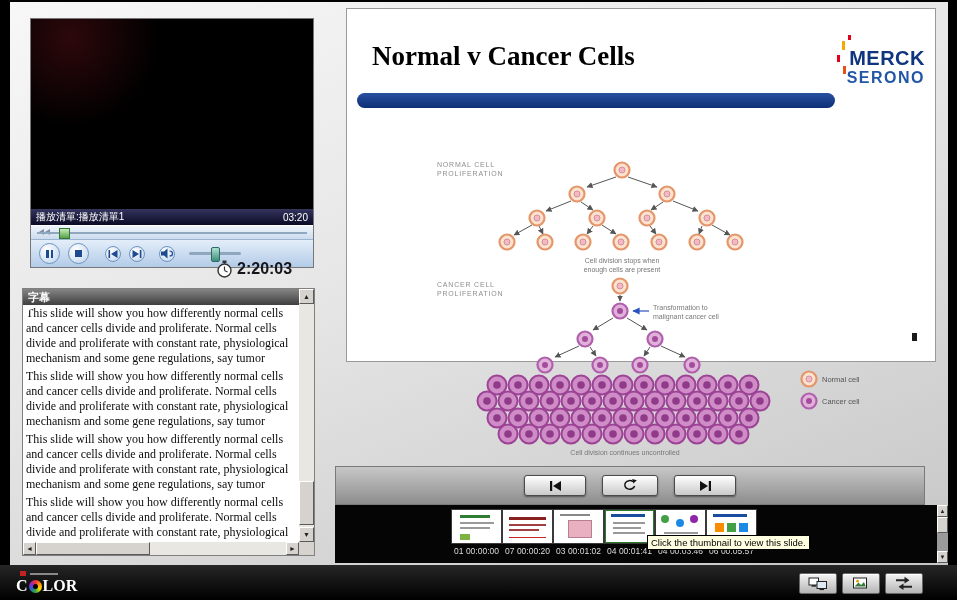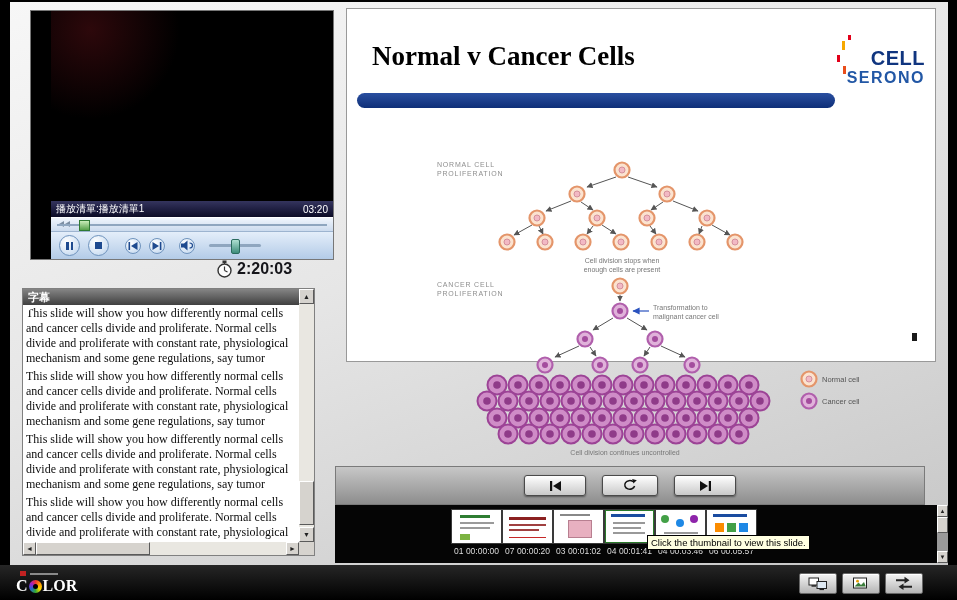--- a/index.html
+++ b/index.html
@@ -1,21 +1,21 @@
 <!DOCTYPE html>
 <html><head>
 <meta charset="utf-8">
 <style>
   html,body{margin:0;padding:0;background:#000;}
   .page{position:relative;width:957px;height:600px;background:#000;overflow:hidden;font-family:"Liberation Sans",sans-serif;}
   .stage{position:absolute;left:10px;top:2px;width:938px;height:563px;
          background:linear-gradient(160deg,#f7f7f7 0%,#e6e6e6 45%,#c6c6c6 100%);}
 
   
-  .player{position:absolute;left:20px;top:8px;width:282px;height:248px;border:1px solid #777;background:#000;padding-left:20px;}
+  .player{position:absolute;left:20px;top:16px;width:282px;height:248px;border:1px solid #777;background:#000;}
   .video-screen{width:282px;height:190px;background:radial-gradient(circle at 14% 10%,#2d080b 0%,#000 30%);}
   .playlist-bar{width:282px;height:16px;background:linear-gradient(#34345e,#0b0b26);color:#fff;font-size:10px;
                 display:flex;justify-content:space-between;align-items:center;padding:0 5px;box-sizing:border-box;}
   .seek-row{position:relative;width:282px;height:14px;background:linear-gradient(#f0f5fc,#ccdbee);border-top:1px solid #fff;box-sizing:border-box;}
   .seek-track{position:absolute;left:6px;right:6px;top:6px;height:2px;background:#8fa6bf;}
   .rw1,.rw2{position:absolute;top:3px;width:0;height:0;border-top:3.5px solid transparent;border-bottom:3.5px solid transparent;border-right:5px solid #7c8ea3;}
   .rw1{left:8px}.rw2{left:14px}
   .seek-thumb{position:absolute;left:28px;top:2px;width:9px;height:9px;background:linear-gradient(#c8ecb8,#57a24b);border:1px solid #2f7a33;cursor:pointer;}
   .controls{width:282px;height:28px;background:linear-gradient(#e4eefa,#b3cbe7);border-top:1px solid #9db4d0;
             display:flex;align-items:center;box-sizing:border-box;}
@@ -193,21 +193,21 @@
     </div>
 
     <div class="slide">
       <div class="slide-title">Normal v Cancer Cells</div>
       <div class="slide-bar"></div>
       <div class="logo">
         <span class="tick t1"></span>
         <span class="tick t2"></span>
         <span class="tick t3"></span>
         <span class="tick t4"></span>
-        <span class="merck">CELL</span>
+        <span class="merck">MERCK</span>
         <span class="serono">SERONO</span>
       </div>
 
       <svg class="diagram" width="590" height="330" viewBox="0 0 590 330">
         <defs>
           <g id="ncell">
             <circle r="7.5" fill="#fbe3d0" stroke="#e4956a" stroke-width="2.2"></circle>
             <circle r="3" fill="#f2b9c4" stroke="#d48f9b" stroke-width="1"></circle>
           </g>
           <g id="ccell">

